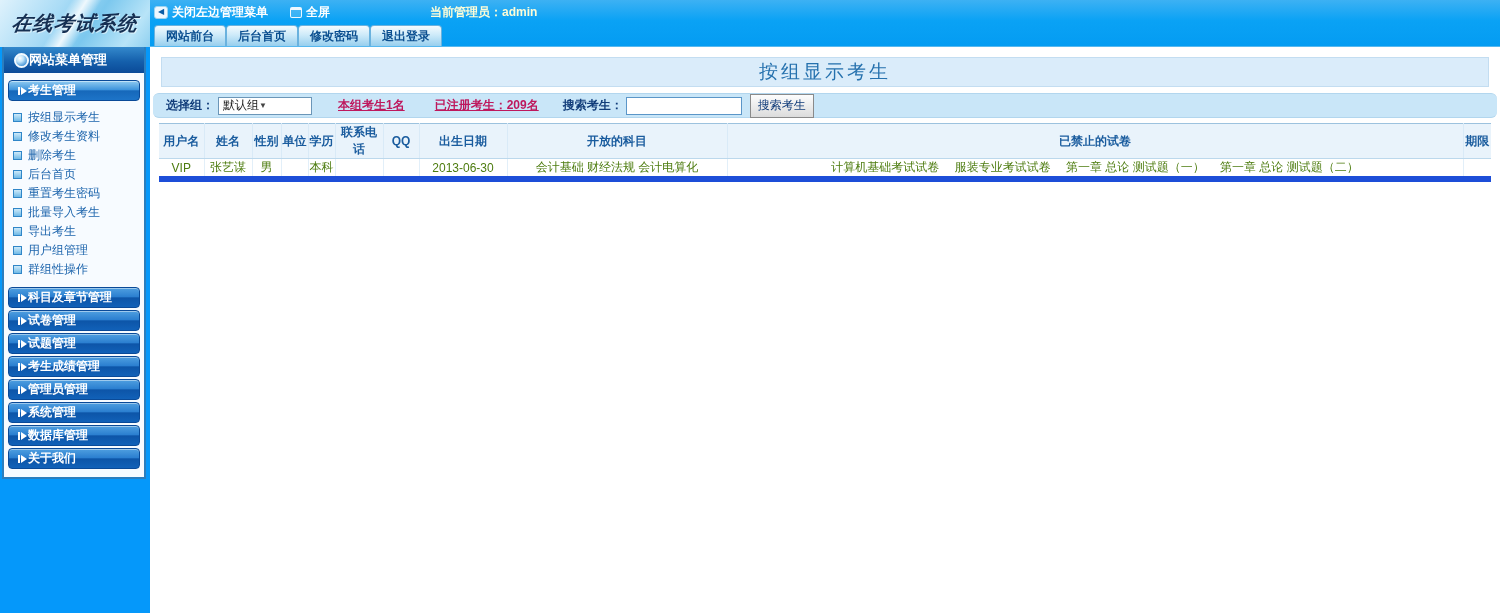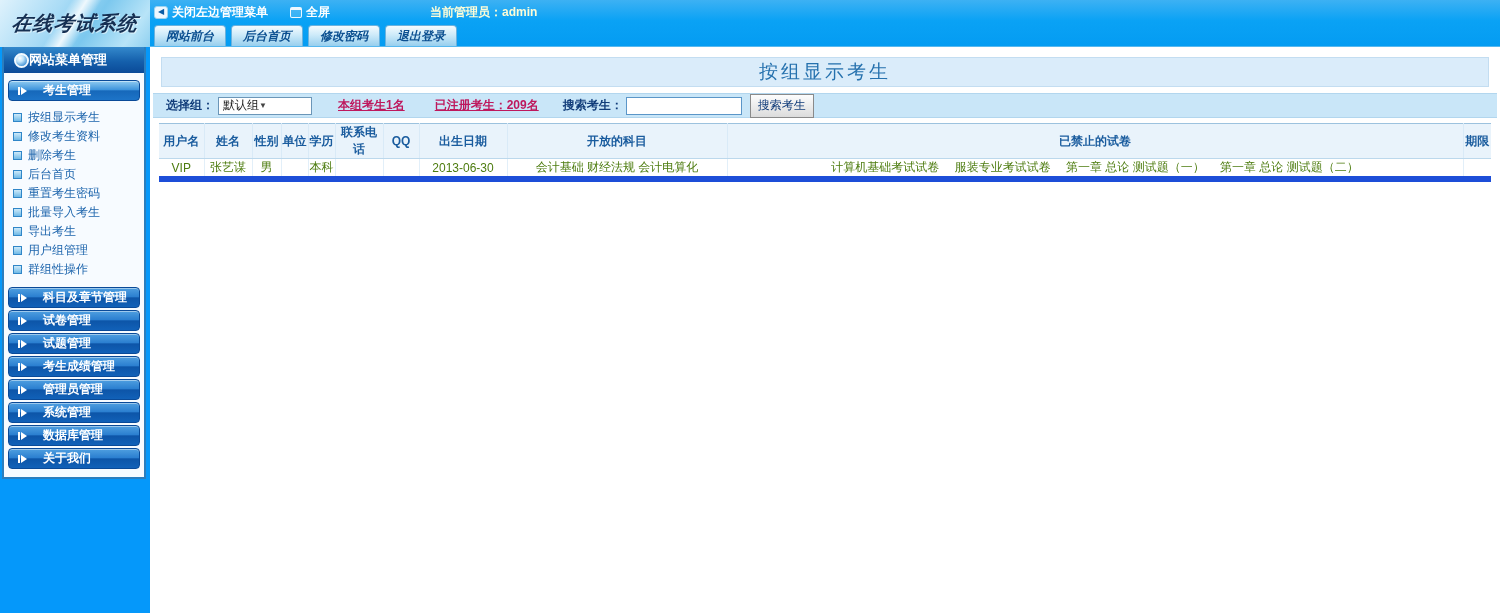--- a/index.html
+++ b/index.html
@@ -18,57 +18,57 @@
           font-size:20px; color:#152f52; transform:skewX(-8deg); letter-spacing:1px; position:relative; z-index:2;
           text-shadow:1px 1px 0 rgba(255,255,255,.55); }
   .topbar-right { flex:1; display:flex; flex-direction:column; }
   .toplinks { height:25px; display:flex; align-items:center; padding-left:4px; color:#fff; }
   .toplink { display:inline-flex; align-items:center; gap:4px; color:#fff; font-weight:bold; cursor:pointer; margin-right:22px; }
   .arrow-box { display:inline-flex; align-items:center; justify-content:center; width:14px; height:13px;
           background:#eef8ff; border:1px solid #9fd4f0; border-radius:3px; color:#0a5da6; font-size:8px; line-height:1; }
   .fs-icon { display:inline-block; width:12px; height:11px; border:1px solid #eef8ff; border-top:3px solid #eef8ff;
           border-radius:2px; background:rgba(255,255,255,.15); }
   .admin-label { color:#fdfdd8; font-weight:bold; margin-left:78px; }
-  .tabs { height:22px; display:flex; align-items:flex-end; gap:5px; padding-left:4px;font-style:italic; }
+  .tabs { height:22px; display:flex; align-items:flex-end; padding-left:4px; }
   .tab { display:inline-flex; align-items:center; justify-content:center; height:21px; padding:0 11px;
           background:linear-gradient(180deg,#f4fbfe 0%,#cdeaf9 45%,#97cfee 100%);
           border:1px solid #6ab2de; border-bottom:none; border-radius:4px 4px 0 0;
           color:#0b4f90; font-weight:bold; cursor:pointer; }
 
   
   .bodyrow { display:flex; height:566px; }
 
   
   .sidebar { flex:0 0 150px; width:150px; background:#0598fa; padding:0 4px 0 2px; }
   .menu-box { background:#fdfeff; border:2px solid #2b7ebe; border-top:none; }
   .menu-header { height:26px; display:flex; align-items:center; gap:0; padding-left:10px;
           background:linear-gradient(180deg,#3489cc 0%,#1560ac 55%,#0a4a98 100%);
           color:#fff; font-weight:bold; font-size:13px; }
   .sphere { width:15px; height:15px; border-radius:50%; border:2px solid #f2faff;
           background:radial-gradient(circle at 35% 30%,#ffffff 0%,#bfe4fa 35%,#3d8fd4 80%); }
   .menu-inner { padding:5px 3px 6px 3px; background:#f7fbff; }
-  .section { height:21px; margin:2px 1px; display:flex; align-items:center; gap:16px; padding-left:9px;
+  .section { height:21px; margin:2px 1px; display:flex; align-items:center; gap:1px; padding-left:9px;
           border:1px solid #0a4a98; border-radius:4px; color:#fff; font-weight:bold; cursor:pointer;
           background:linear-gradient(180deg,#4f9fe0 0%,#2b7fd0 46%,#0d55a8 52%,#1161b8 100%);
           box-shadow:inset 0 1px 0 rgba(255,255,255,.45); }
   .section.active { background:linear-gradient(180deg,#8fcbf1 0%,#3e94dc 46%,#1668ba 52%,#1d74c8 100%); margin-bottom:5px; }
   .tri { display:inline-flex; align-items:center; gap:1px; }
   .tri i { display:inline-block; width:2px; height:8px; background:#fff; }
   .tri b { display:inline-block; width:0; height:0; border-left:6px solid #fff; border-top:4px solid transparent; border-bottom:4px solid transparent; }
   .items { padding:2px 0 6px 6px; }
   .item { height:19px; display:flex; align-items:center; gap:6px; color:#1c64ac; cursor:pointer; }
   .item .sq { width:9px; height:9px; background:linear-gradient(180deg,#cdeafa,#6fb9e6); border:1px solid #2f86c8; }
 
   
   .content { flex:1; background:#fff; overflow:hidden; }
   .title-bar { margin:10px 11px 0 11px; height:30px; background:#daecfa; border:1px solid #c3ddf1;
           display:flex; align-items:center; justify-content:center;
           font-size:19px; color:#2571ae; letter-spacing:3px; }
   .toolbar { margin:6px 3px 0 3px; height:25px; background:#c9e6f8; border-top:1px solid #b2d6ee; border-bottom:1px solid #b2d6ee;
-          display:flex; align-items:center; padding-left:13px; color:#123d7a; font-weight:bold; }
+          display:flex; align-items:center; padding-left:13px; color:#123d7a; font-weight:bold;border-radius:6px; }
   .select-box { display:inline-flex; align-items:center; width:94px; height:18px;
           background:#fff; border:1px solid #6b96b8; padding:0 3px 0 4px; margin-left:4px; cursor:pointer;
           font-weight:normal; color:#222; }
   .select-box .caret { font-size:8px; color:#444; }
   .red { color:#be185d; margin-left:26px;text-decoration:underline; }
   .red + .red { margin-left:30px; }
   .search-lbl { margin-left:24px; }
   .toolbar input { width:116px; height:18px; border:1px solid #5b96c8; margin-left:3px; padding:0 3px; font-size:12px; }
   .toolbar button { margin-left:8px; height:24px; padding:0 7px; font-size:12px; color:#123d7a;
           background:linear-gradient(180deg,#fdfdfd,#dcdcdc); border:1px solid #8a8a8a; cursor:pointer; }

